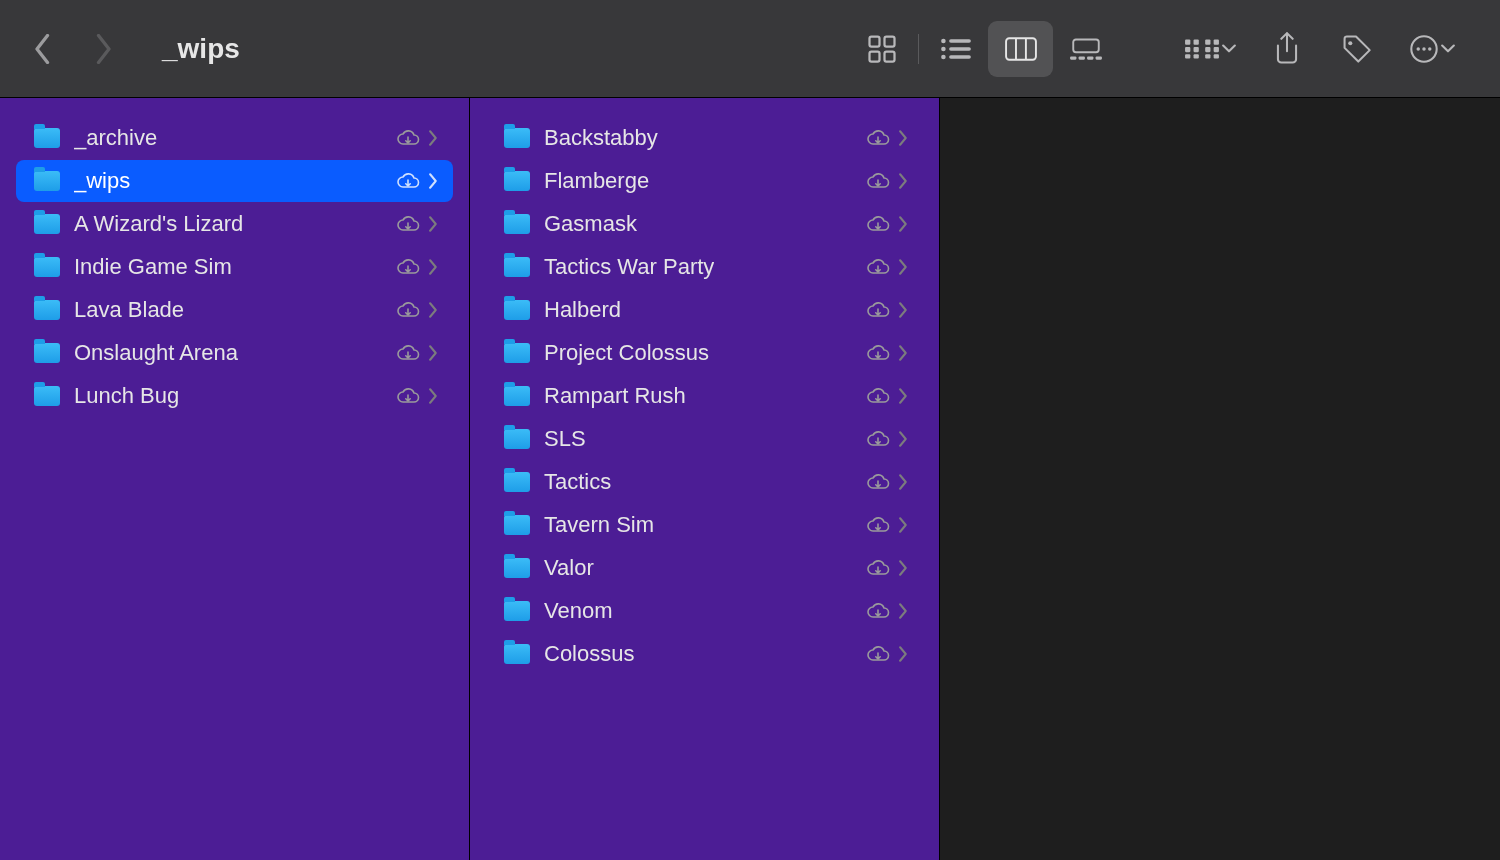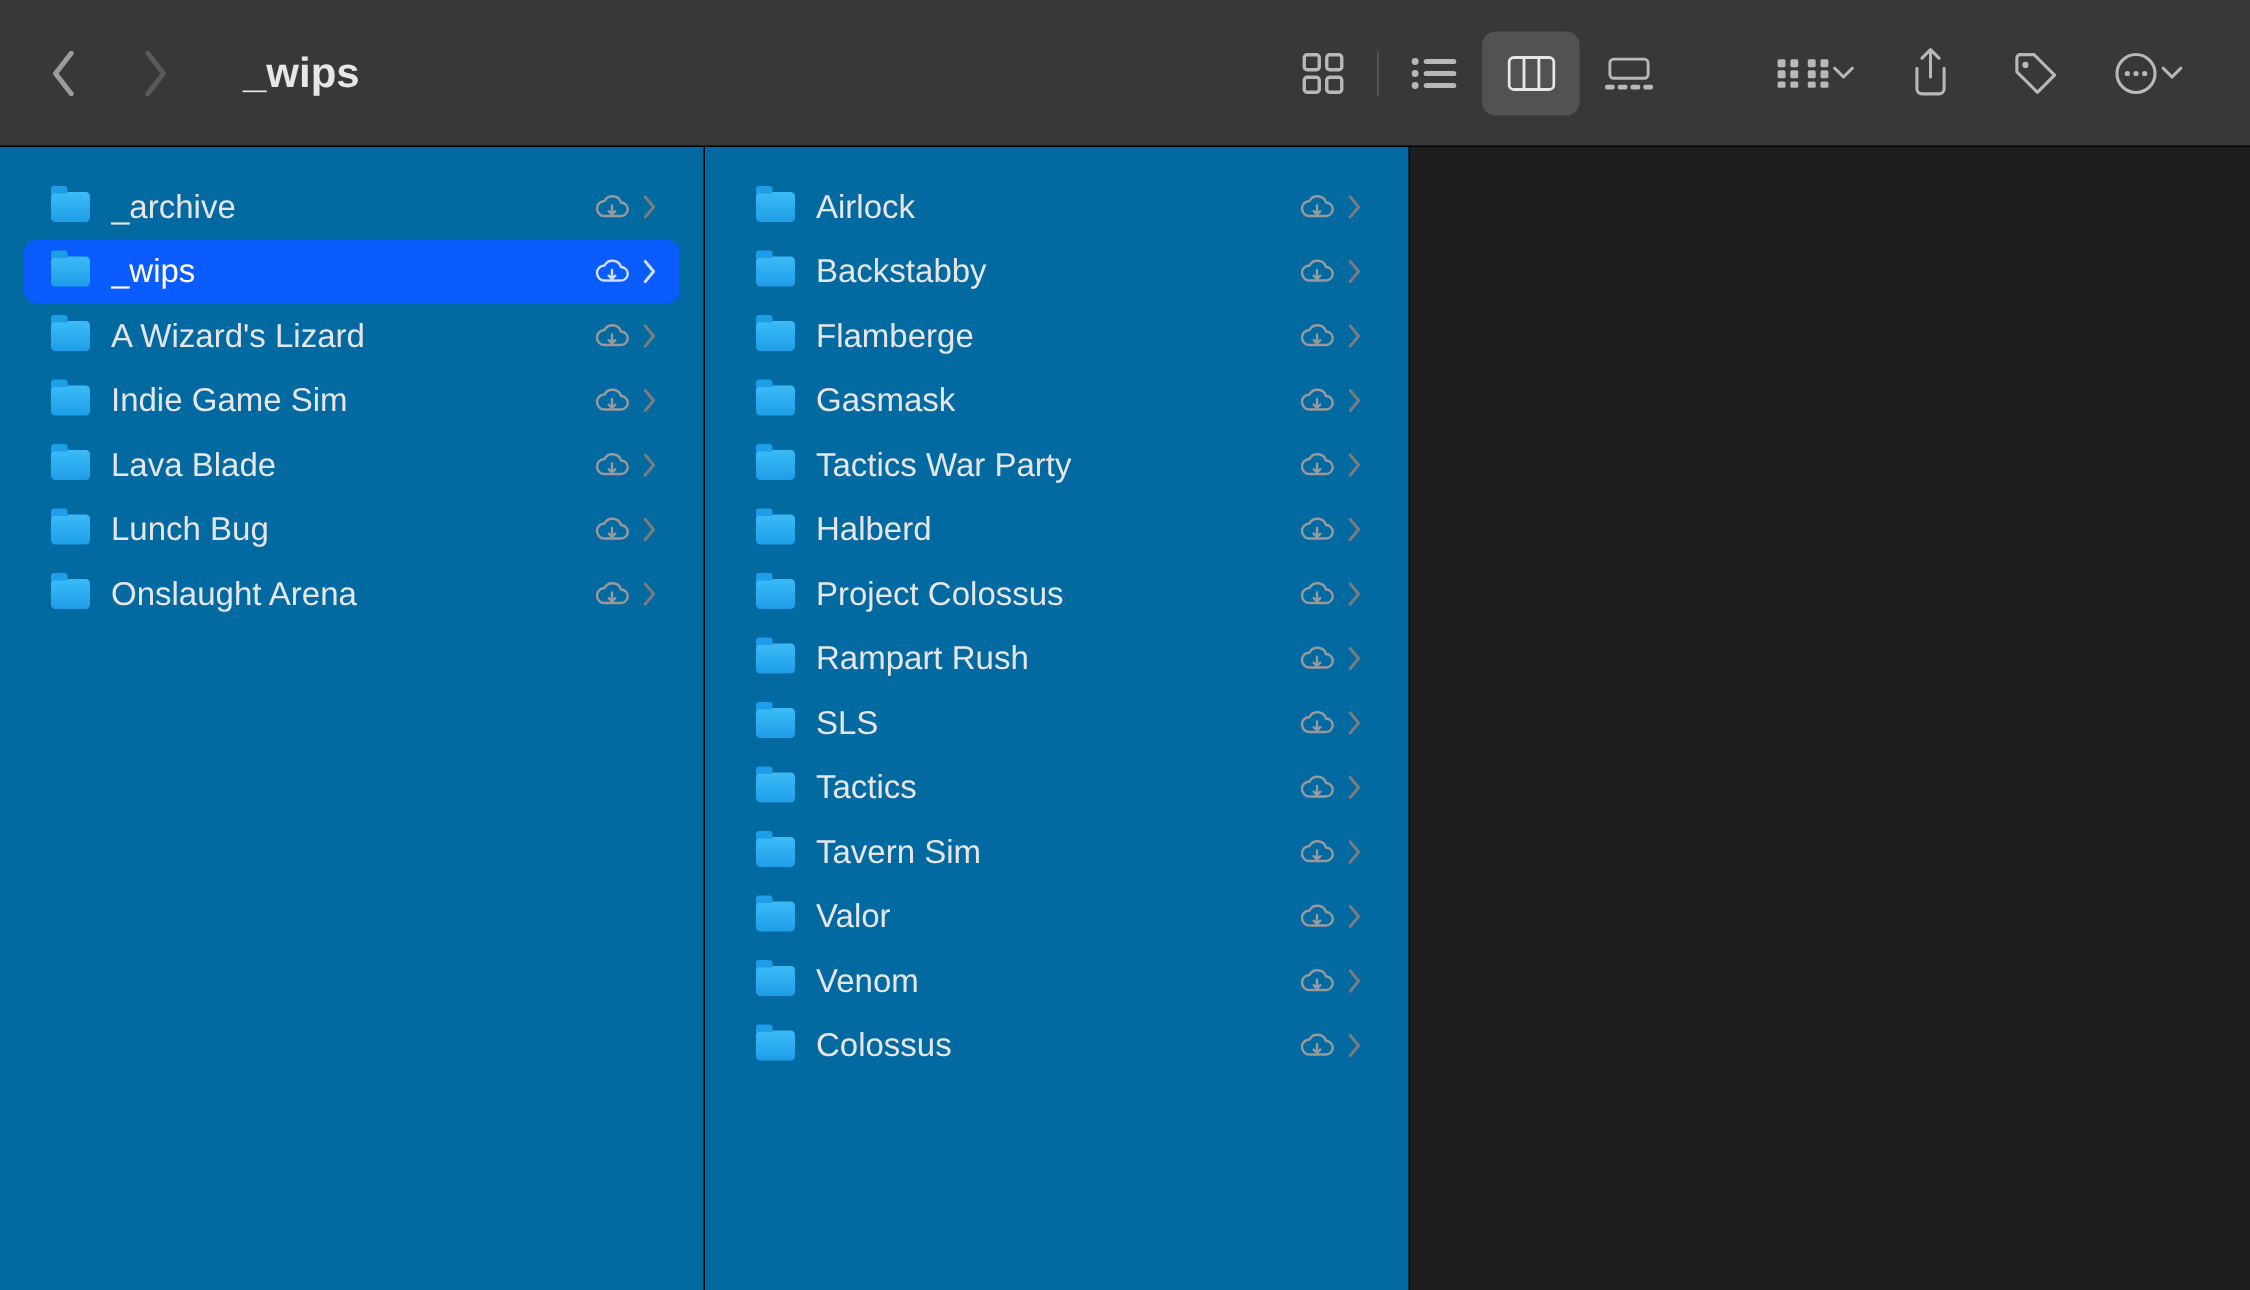--- a/index.html
+++ b/index.html
@@ -27,21 +27,21 @@
   .view-group { display:flex; align-items:center; gap:0; }
   .tb-btn { width:65px; height:56px; display:flex; align-items:center; justify-content:center; border-radius:9px; cursor:pointer; color:#b8b8ba; }
   .tb-btn.active { background: #525254; color:#e6e6e6; }
   .tb-sep { width:1px; height:30px; background:#5a5a5c; margin:0 4px; }
   .tb-gap { width:44px; }
   .group-btn { display:flex; align-items:center; gap:2px; }
 
   .columns {
     display:flex;
     height: calc(100% - 98px);
-    background:#0369a1;
+    background:#4c1d95;
   }
   .col {
     width: 470px;
     border-right: 1px solid #000;
     padding-top: 18px;
     overflow:hidden;
   }
   .col.empty { flex:1; border-right:none; background:#1e1e1e; }
 
   .row {
@@ -256,68 +256,52 @@
           </svg>
         </div>
         <div class="chev">
           <svg width="9" height="16" viewBox="0 0 8 14">
             <path d="M1 1 L6 7 L1 13" stroke="currentColor" stroke-width="1.8" fill="none" stroke-linecap="round" stroke-linejoin="round"></path>
           </svg>
         </div>
       </div>
       <div class="row">
         <div class="folder-ico"></div>
+        <div class="label">Onslaught Arena</div>
+        <div class="spacer"></div>
+        <div class="cloud">
+          <svg width="26" height="20" viewBox="0 0 26 20">
+            <path d="M8 16 a5 5 0 0 1 0 -10 a6 6 0 0 1 11 1 a4.5 4.5 0 0 1 0 9 Z" stroke="currentColor" stroke-width="1.6" fill="none"></path>
+            <path d="M13 15 v-6 M13 15 l-2.2 -2.2 M13 15 l2.2 -2.2" stroke="currentColor" stroke-width="1.6" fill="none" stroke-linecap="round" stroke-linejoin="round"></path>
+          </svg>
+        </div>
+        <div class="chev">
+          <svg width="9" height="16" viewBox="0 0 8 14">
+            <path d="M1 1 L6 7 L1 13" stroke="currentColor" stroke-width="1.8" fill="none" stroke-linecap="round" stroke-linejoin="round"></path>
+          </svg>
+        </div>
+      </div>
+      <div class="row">
+        <div class="folder-ico"></div>
         <div class="label">Lunch Bug</div>
         <div class="spacer"></div>
         <div class="cloud">
           <svg width="26" height="20" viewBox="0 0 26 20">
             <path d="M8 16 a5 5 0 0 1 0 -10 a6 6 0 0 1 11 1 a4.5 4.5 0 0 1 0 9 Z" stroke="currentColor" stroke-width="1.6" fill="none"></path>
             <path d="M13 15 v-6 M13 15 l-2.2 -2.2 M13 15 l2.2 -2.2" stroke="currentColor" stroke-width="1.6" fill="none" stroke-linecap="round" stroke-linejoin="round"></path>
           </svg>
         </div>
         <div class="chev">
           <svg width="9" height="16" viewBox="0 0 8 14">
             <path d="M1 1 L6 7 L1 13" stroke="currentColor" stroke-width="1.8" fill="none" stroke-linecap="round" stroke-linejoin="round"></path>
           </svg>
         </div>
       </div>
-      <div class="row">
-        <div class="folder-ico"></div>
-        <div class="label">Onslaught Arena</div>
-        <div class="spacer"></div>
-        <div class="cloud">
-          <svg width="26" height="20" viewBox="0 0 26 20">
-            <path d="M8 16 a5 5 0 0 1 0 -10 a6 6 0 0 1 11 1 a4.5 4.5 0 0 1 0 9 Z" stroke="currentColor" stroke-width="1.6" fill="none"></path>
-            <path d="M13 15 v-6 M13 15 l-2.2 -2.2 M13 15 l2.2 -2.2" stroke="currentColor" stroke-width="1.6" fill="none" stroke-linecap="round" stroke-linejoin="round"></path>
-          </svg>
-        </div>
-        <div class="chev">
-          <svg width="9" height="16" viewBox="0 0 8 14">
-            <path d="M1 1 L6 7 L1 13" stroke="currentColor" stroke-width="1.8" fill="none" stroke-linecap="round" stroke-linejoin="round"></path>
-          </svg>
-        </div>
-      </div>
     </div>
   <div class="col" id="col1">
-      <div class="row">
-        <div class="folder-ico"></div>
-        <div class="label">Airlock</div>
-        <div class="spacer"></div>
-        <div class="cloud">
-          <svg width="26" height="20" viewBox="0 0 26 20">
-            <path d="M8 16 a5 5 0 0 1 0 -10 a6 6 0 0 1 11 1 a4.5 4.5 0 0 1 0 9 Z" stroke="currentColor" stroke-width="1.6" fill="none"></path>
-            <path d="M13 15 v-6 M13 15 l-2.2 -2.2 M13 15 l2.2 -2.2" stroke="currentColor" stroke-width="1.6" fill="none" stroke-linecap="round" stroke-linejoin="round"></path>
-          </svg>
-        </div>
-        <div class="chev">
-          <svg width="9" height="16" viewBox="0 0 8 14">
-            <path d="M1 1 L6 7 L1 13" stroke="currentColor" stroke-width="1.8" fill="none" stroke-linecap="round" stroke-linejoin="round"></path>
-          </svg>
-        </div>
-      </div>
       <div class="row">
         <div class="folder-ico"></div>
         <div class="label">Backstabby</div>
         <div class="spacer"></div>
         <div class="cloud">
           <svg width="26" height="20" viewBox="0 0 26 20">
             <path d="M8 16 a5 5 0 0 1 0 -10 a6 6 0 0 1 11 1 a4.5 4.5 0 0 1 0 9 Z" stroke="currentColor" stroke-width="1.6" fill="none"></path>
             <path d="M13 15 v-6 M13 15 l-2.2 -2.2 M13 15 l2.2 -2.2" stroke="currentColor" stroke-width="1.6" fill="none" stroke-linecap="round" stroke-linejoin="round"></path>
           </svg>
         </div>

